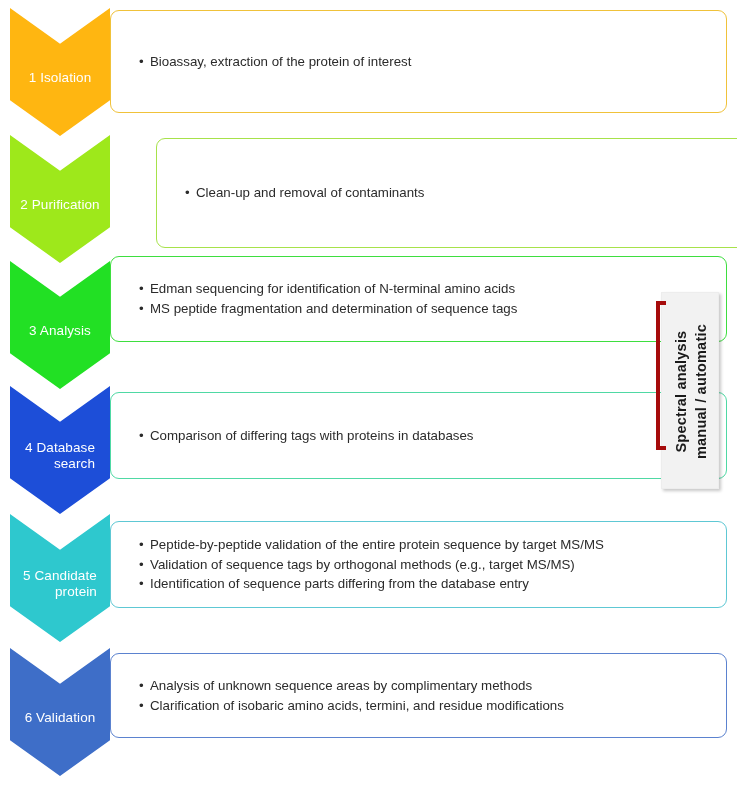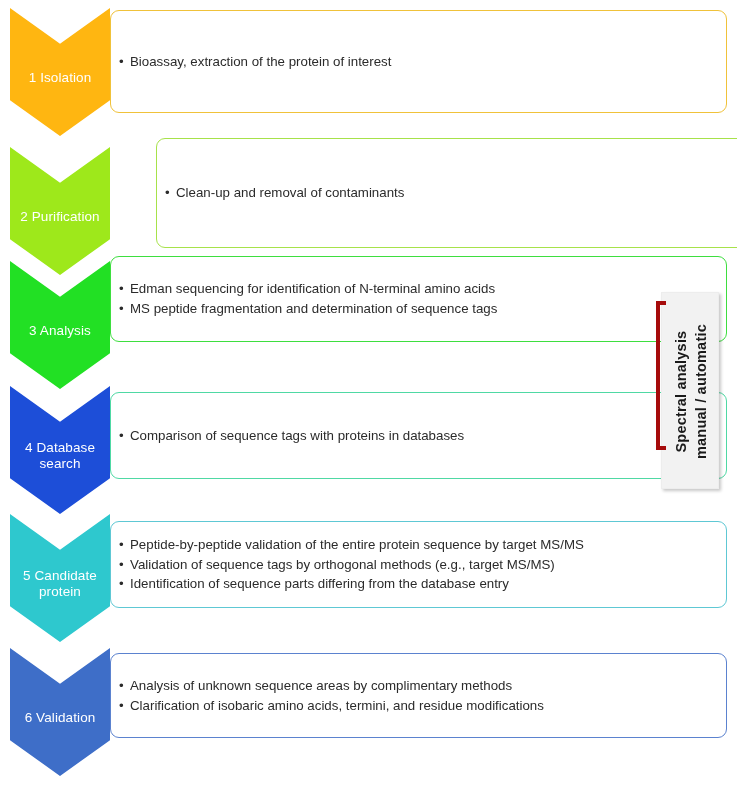--- a/index.html
+++ b/index.html
@@ -31,36 +31,36 @@
     clip-path: polygon(0% 0%, 50% 28%, 100% 0%, 100% 72%, 50% 100%, 0% 72%);
     -webkit-clip-path: polygon(0% 0%, 50% 28%, 100% 0%, 100% 72%, 50% 100%, 0% 72%);
     display: flex;
     align-items: center;
     justify-content: center;
   }
   .chevron-label {
     color: #ffffff;
     font-size: 13.5px;
     line-height: 1.15;
-    text-align: center;
+    text-align: right;
     letter-spacing: 0.1px;
     padding: 0 2px;
     white-space: pre-line;
     transform: translateY(6px);
   }
 
   
   .box {
     position: absolute;
     left: 110px;
     background: #ffffff;
     border: 1.3px solid #cccccc;
     border-radius: 9px;
     box-sizing: border-box;
-    padding: 9px 14px 9px 8px;
+    padding: 9px 14px 9px 28px;
     display: flex;
     flex-direction: column;
     justify-content: center;
   }
   .bullet-line {
     color: #2b2b2b;
     font-size: 13.3px;
     line-height: 1.48;
     white-space: nowrap;
   }
@@ -124,21 +124,21 @@
       <span class="chevron-label">1 Isolation</span>
     </div>
     <div class="box" style="top:10px; height:103px; width:617px; border-color:#f0c23a;">
       <div class="bullet-line">
         <span class="dot">•</span><span>Bioassay, extraction of the protein of interest</span>
       </div>
     </div>
   </div>
 
   <div class="stage">
-    <div class="chevron" style="top:147px; height:128px; background:#9EE81B;">
+    <div class="chevron" style="top:135px; height:128px; background:#9EE81B;">
       <span class="chevron-label">2 Purification</span>
     </div>
     <div class="box" style="top:138px; height:110px; width:617px; border-color:#a7e24a;margin-left:46px;">
       <div class="bullet-line">
         <span class="dot">•</span><span>Clean-up and removal of contaminants</span>
       </div>
     </div>
   </div>
 
   <div class="stage">
@@ -155,21 +155,21 @@
     </div>
   </div>
 
   <div class="stage">
     <div class="chevron" style="top:386px; height:128px; background:#1d4ed8;">
       <span class="chevron-label">4 Database
 search</span>
     </div>
     <div class="box" style="top:392px; height:87px; width:617px; border-color:#4fd9a4;">
       <div class="bullet-line">
-        <span class="dot">•</span><span>Comparison of sequence tags with proteins in databases</span>
+        <span class="dot">•</span><span>Comparison of differing tags with proteins in databases</span>
       </div>
     </div>
   </div>
 
   <div class="stage">
     <div class="chevron" style="top:514px; height:128px; background:#2EC8CE;">
       <span class="chevron-label">5 Candidate
 protein</span>
     </div>
     <div class="box" style="top:521px; height:87px; width:617px; border-color:#5ec8d4;">

